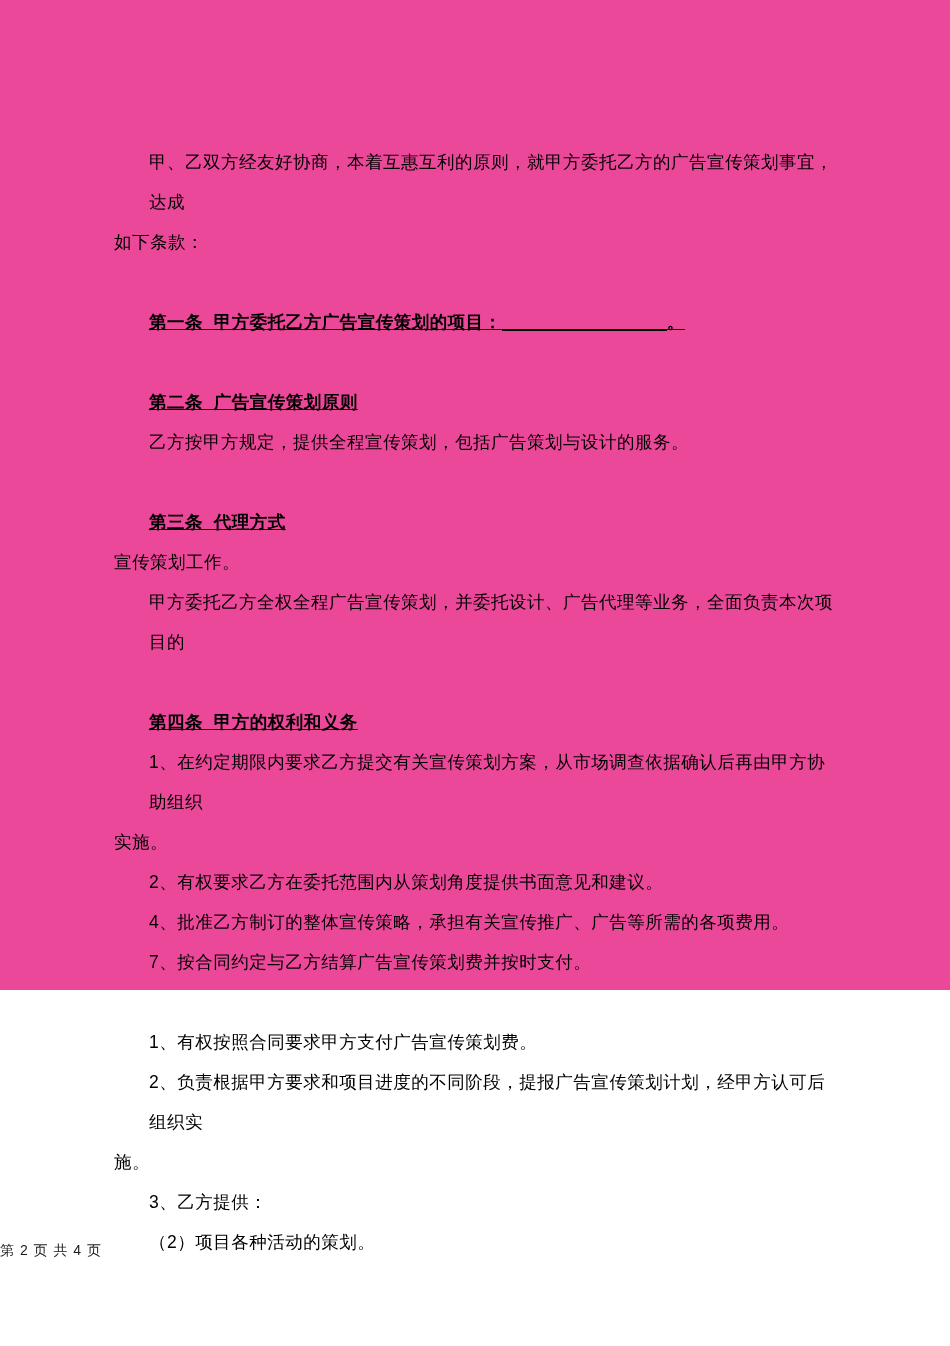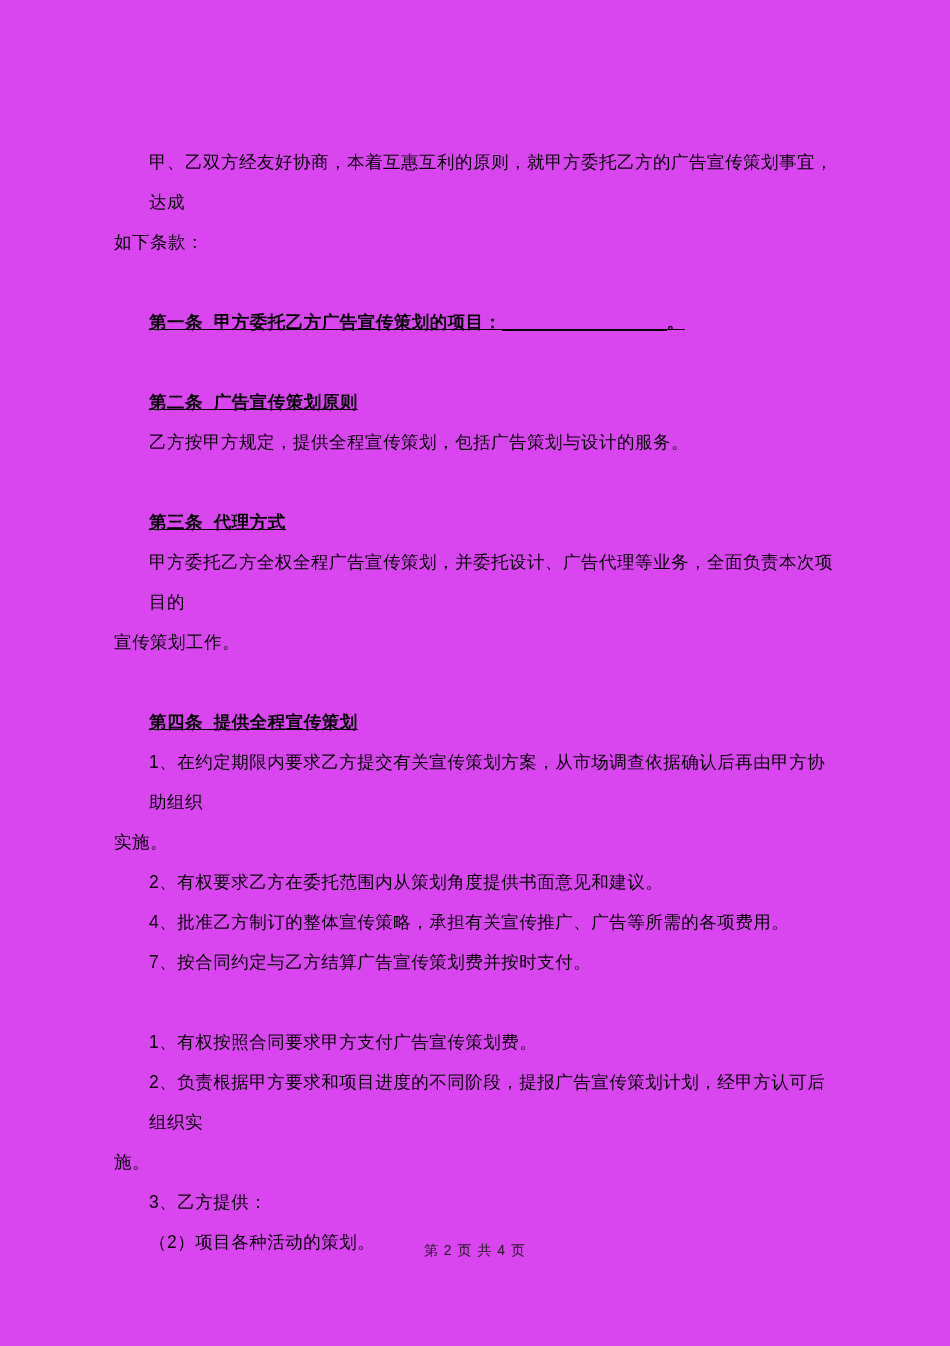--- a/index.html
+++ b/index.html
@@ -10,22 +10,22 @@
   body {
     width: 950px;
     height: 1346px;
     font-family: "Liberation Sans", "DejaVu Sans", sans-serif;
     color: #000000;
     overflow: hidden;
   }
   .page {
     position: relative;
     width: 950px;
-    height: 1346px;
-    background: #d946ef;
+    height: 990px;
+    background: #ec4899;
   }
   .content {
     position: absolute;
     top: 142px;
     left: 114px;
     width: 722px;
   }
   .line {
     font-size: 17.5px;
     line-height: 40px;
@@ -48,45 +48,45 @@
     width: 165px;
     height: 1px;
     border-bottom: 2px solid #000000;
     vertical-align: -3px;
   }
   .footer {
     position: absolute;
     top: 1240px;
     left: 0;
     width: 100%;
-    text-align: center;
+    text-align: left;
     font-size: 14px;
     line-height: 20px;
     color: #1a1a1a;
     letter-spacing: 1px;
   }
 </style>
 </head>
 <body>
 
 <div class="page">
   <div class="content">
       <div class="line indent">甲、乙双方经友好协商，本着互惠互利的原则，就甲方委托乙方的广告宣传策划事宜，达成</div>
       <div class="line">如下条款：</div>
       <div class="spacer"></div>
       <div class="line bold indent">第一条  甲方委托乙方广告宣传策划的项目：<span class="blank" style="width: 165px;"></span>。</div>
       <div class="spacer"></div>
       <div class="line bold indent">第二条  广告宣传策划原则</div>
       <div class="line indent">乙方按甲方规定，提供全程宣传策划，包括广告策划与设计的服务。</div>
       <div class="spacer"></div>
       <div class="line bold indent">第三条  代理方式</div>
+      <div class="line">宣传策划工作。</div>
       <div class="line indent">甲方委托乙方全权全程广告宣传策划，并委托设计、广告代理等业务，全面负责本次项目的</div>
-      <div class="line">宣传策划工作。</div>
       <div class="spacer"></div>
-      <div class="line bold indent">第四条  提供全程宣传策划</div>
+      <div class="line bold indent">第四条  甲方的权利和义务</div>
       <div class="line indent">1、在约定期限内要求乙方提交有关宣传策划方案，从市场调查依据确认后再由甲方协助组织</div>
       <div class="line">实施。</div>
       <div class="line indent">2、有权要求乙方在委托范围内从策划角度提供书面意见和建议。</div>
       <div class="line indent">4、批准乙方制订的整体宣传策略，承担有关宣传推广、广告等所需的各项费用。</div>
       <div class="line indent">7、按合同约定与乙方结算广告宣传策划费并按时支付。</div>
       <div class="spacer"></div>
       <div class="line indent">1、有权按照合同要求甲方支付广告宣传策划费。</div>
       <div class="line indent">2、负责根据甲方要求和项目进度的不同阶段，提报广告宣传策划计划，经甲方认可后组织实</div>
       <div class="line">施。</div>
       <div class="line indent">3、乙方提供：</div>

